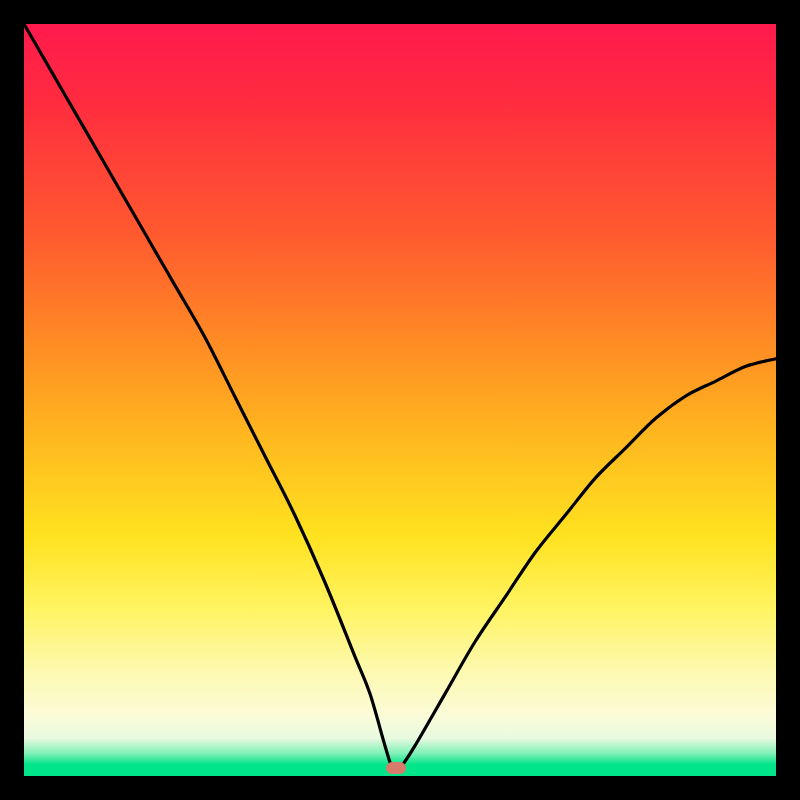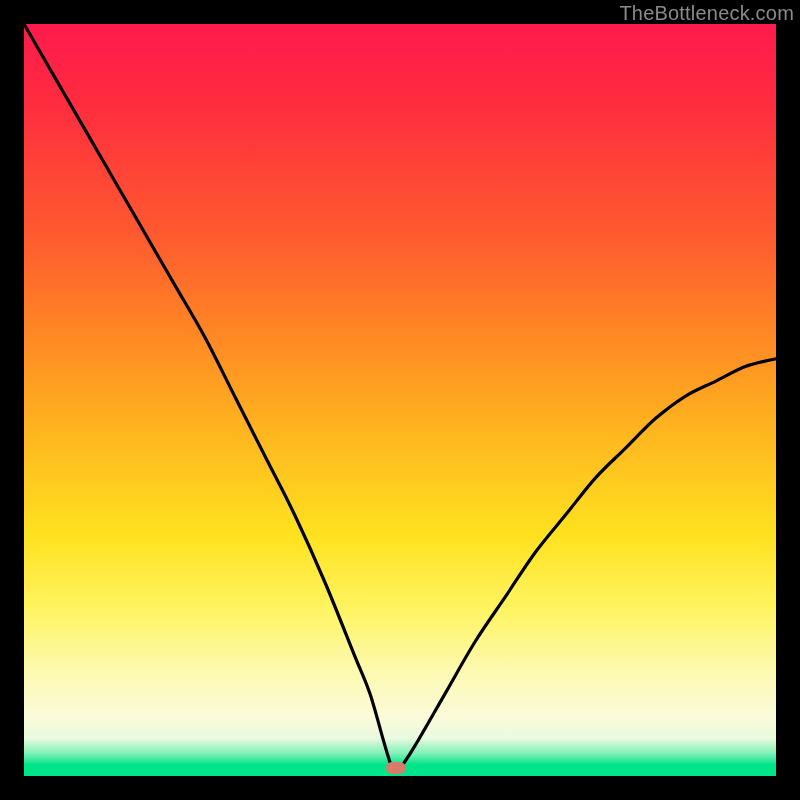--- a/index.html
+++ b/index.html
@@ -78,15 +78,14 @@
   <div class="plot-area">
 
     <svg class="curve" viewBox="0 0 752 752" preserveAspectRatio="none">
       <path id="curve-path" fill="none" stroke="#000000" stroke-width="3.2" stroke-linecap="round" stroke-linejoin="round" d="M 0,0 C 5.013333333333334,8.679999999999987 20.053333333333335,34.71999999999993 30.080000000000002,52.07999999999993 C 40.10666666666667,69.43999999999993 50.13333333333334,86.79999999999995 60.160000000000004,104.15999999999997 C 70.18666666666667,121.51999999999998 80.21333333333332,138.88 90.24,156.24 C 100.26666666666667,173.60000000000002 110.29333333333334,190.96000000000006 120.32000000000001,208.32000000000005 C 130.34666666666666,225.68000000000004 140.37333333333333,243.04 150.4,260.4 C 160.42666666666668,277.76 170.45333333333332,293.88 180.48,312.48 C 190.50666666666666,331.08000000000004 200.53333333333336,352.15999999999997 210.56000000000003,372 C 220.5866666666667,391.84000000000003 230.61333333333334,411.68000000000006 240.64000000000001,431.52000000000004 C 250.66666666666669,451.36 260.6933333333333,469.96 270.71999999999997,491.03999999999996 C 280.7466666666666,512.12 290.7733333333333,534.44 300.8,558 C 310.8266666666667,581.56 323.36,613.8 330.88,632.4 C 338.4,651 340.9066666666667,654.72 345.92,669.6 C 350.93333333333334,684.48 357.2,709.28 360.96,721.68 C 364.71999999999997,734.0799999999999 365.97333333333336,740.28 368.48,744 C 370.9866666666667,747.72 372.24,747.72 376,744 C 379.76,740.28 383.52,734.0799999999999 391.04,721.68 C 398.56000000000006,709.28 411.0933333333334,686.96 421.12000000000006,669.6 C 431.1466666666667,652.24 441.17333333333335,633.64 451.2,617.52 C 461.22666666666663,601.4 471.25333333333333,587.76 481.28000000000003,572.88 C 491.30666666666673,558 501.33333333333337,541.88 511.36,528.24 C 521.3866666666667,514.6 531.4133333333333,503.43999999999994 541.4399999999999,491.03999999999996 C 551.4666666666666,478.64 561.4933333333333,465 571.52,453.84 C 581.5466666666666,442.67999999999995 591.5733333333334,434 601.6,424.08 C 611.6266666666667,414.15999999999997 621.6533333333333,403 631.68,394.32 C 641.7066666666666,385.64 651.7333333333333,378.2 661.76,372 C 671.7866666666666,365.8 681.8133333333334,362.08000000000004 691.84,357.12 C 701.8666666666667,352.15999999999997 711.8933333333333,345.96 721.92,342.23999999999995 C 731.9466666666666,338.5199999999999 746.9866666666667,336.03999999999996 752,334.79999999999995"></path>
     </svg>
 
     <div class="marker" id="min-marker" style="left: 372.24px; top: 744px; background: rgb(215, 124, 107);"></div>
 
   </div>
 
-  <div class="watermark">TheBottleneck.com</div>
 
 </div>
 
 </body></html>

